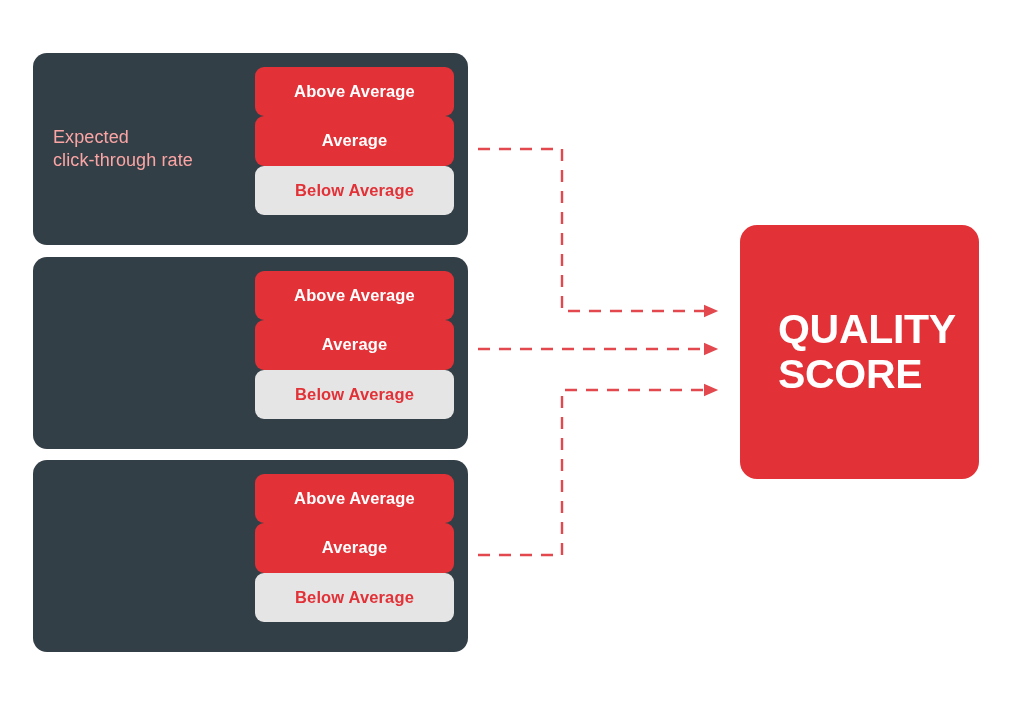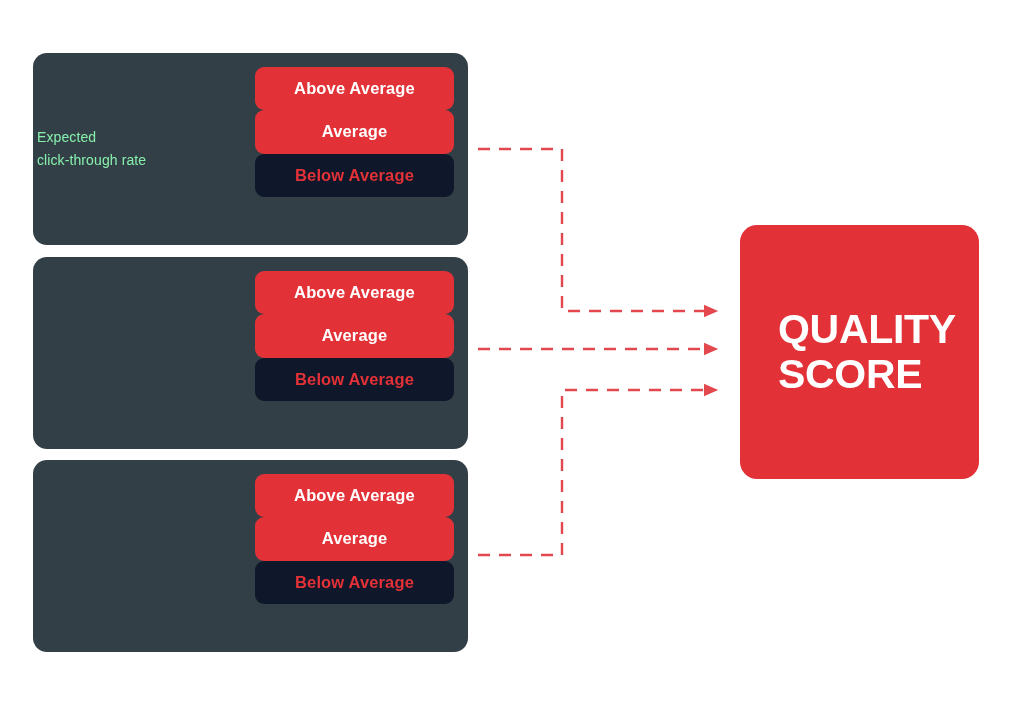--- a/index.html
+++ b/index.html
@@ -30,58 +30,58 @@
     background: #333f46;
     border-radius: 14px;
     box-sizing: border-box;
   }
   #panel-0 { top: 53px; }
   #panel-1 { top: 257px; }
   #panel-2 { top: 460px; }
 
   .panel-label {
     position: absolute;
-    left: 4px;
+    left: 20px;
     top: 50%;
     transform: translateY(-50%);
     width: 195px;
-    color: #86efac;
-    font-size: 14px;
+    color: #fca5a5;
+    font-size: 18px;
     line-height: 23px;
     letter-spacing: 0.1px;
     white-space: pre-line;
   }
 
   .pill-stack {
     position: absolute;
     left: 222px;
     top: 14px;
     width: 199px;
-    height: 130px;
+    height: 148px;
     display: flex;
     flex-direction: column;
     justify-content: space-between;
   }
   .pill {
     height: 50px;
     border-radius: 9px;
     display: flex;
     align-items: center;
     justify-content: center;
     font-size: 16.5px;
     font-weight: bold;
     letter-spacing: 0.15px;
     box-sizing: border-box;
   }
   .pill.filled {
     background: #e23137;
     color: #ffffff;
   }
   .pill.pale {
-    background: #0f172a;
+    background: #e5e5e5;
     color: #e23137;
   }
 
   
   #quality-score-box {
     position: absolute;
     left: 740px;
     top: 225px;
     width: 239px;
     height: 254px;

